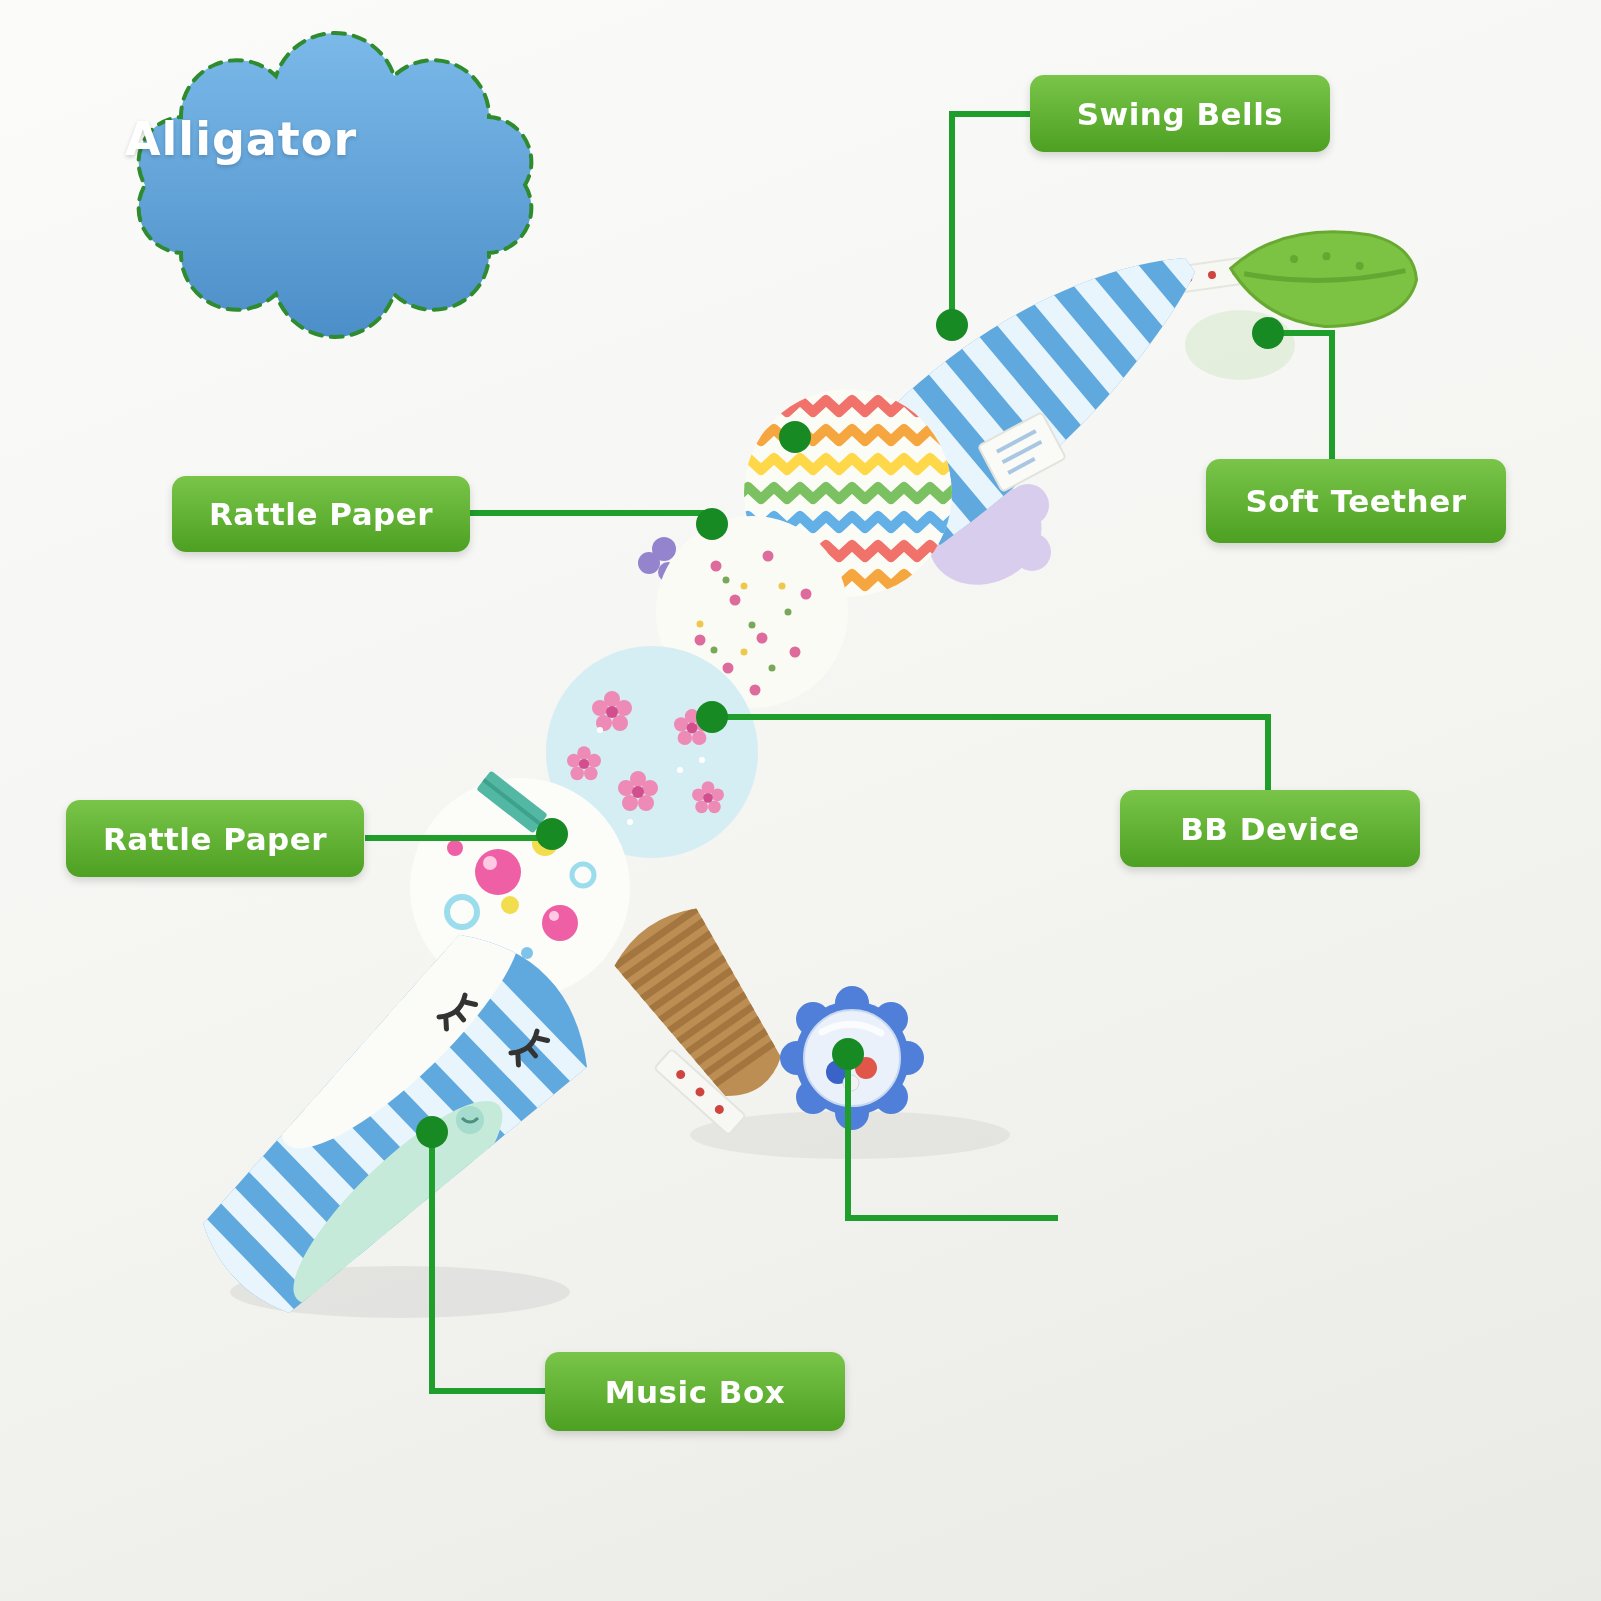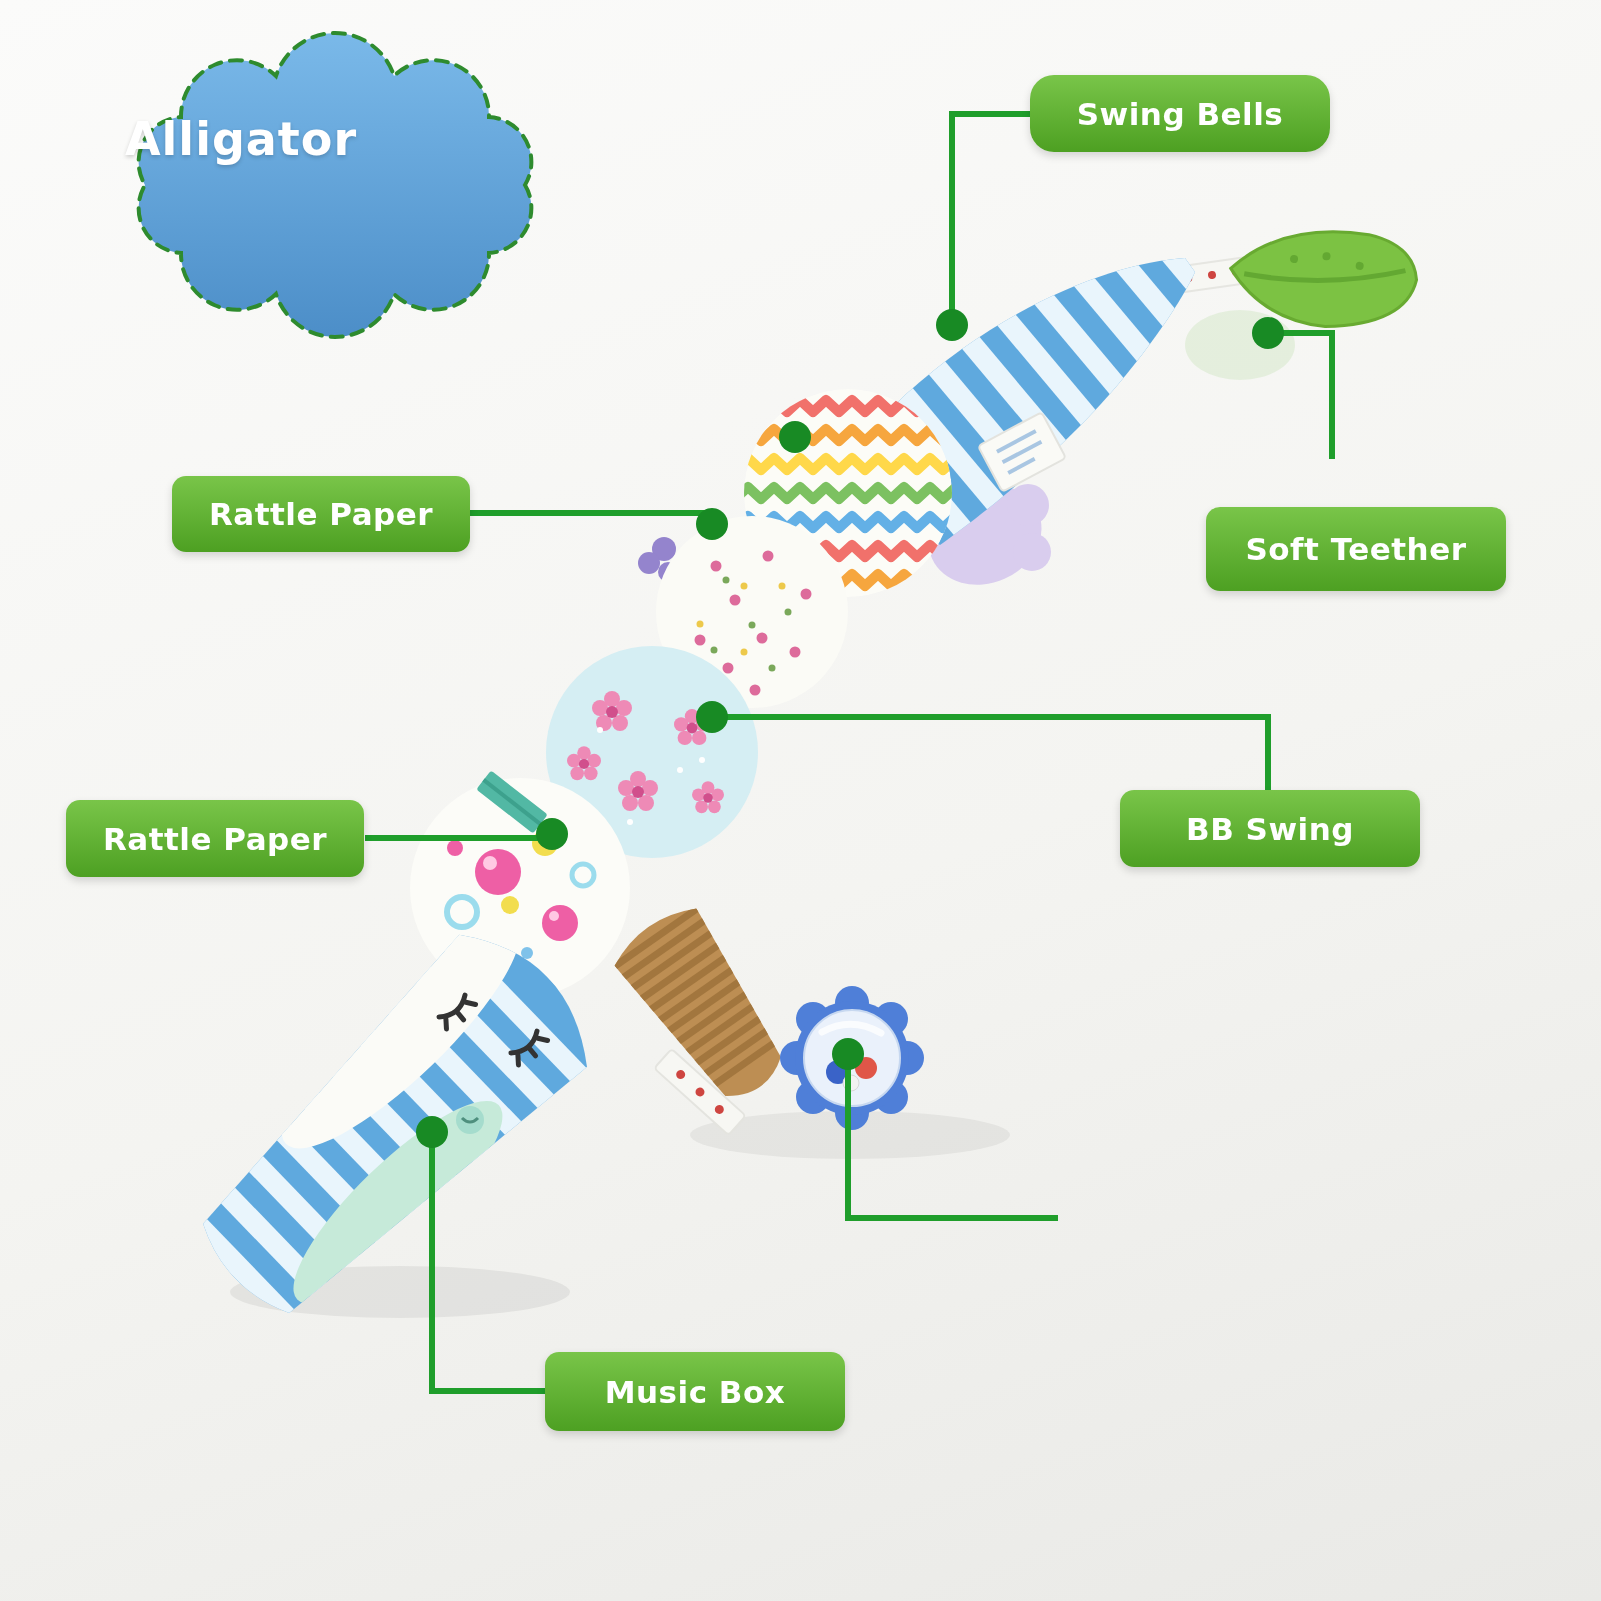--- a/index.html
+++ b/index.html
@@ -305,34 +305,34 @@
       <polyline class="conn" points="432,1134 432,1391 545,1391"></polyline>
       <circle class="dot" cx="432" cy="1132" r="16"></circle>
     </g>
   </g>
 </svg>
 
   <div class="cloud-text">
     <div>Alligator</div>
   </div>
 
-  <div class="label" style="left:1030px;top:75px;width:300px;height:77px;border-radius:24px;">
+  <div class="label" style="left:1030px;top:75px;width:300px;height:77px;">
     <span>Swing Bells</span>
   </div>
 
-  <div class="label" style="left:1206px;top:459px;width:300px;height:84px;margin-top:48px;">
+  <div class="label" style="left:1206px;top:459px;width:300px;height:84px;">
     <span>Soft Teether</span>
   </div>
 
   <div class="label" style="left:172px;top:476px;width:298px;height:76px;">
     <span>Rattle Paper</span>
   </div>
 
   <div class="label" style="left:1120px;top:790px;width:300px;height:77px;">
-    <span>BB Swing</span>
+    <span>BB Device</span>
   </div>
 
   <div class="label" style="left:66px;top:800px;width:298px;height:77px;">
     <span>Rattle Paper</span>
   </div>
 
 
   <div class="label" style="left:545px;top:1352px;width:300px;height:79px;">
     <span>Music Box</span>
   </div>

